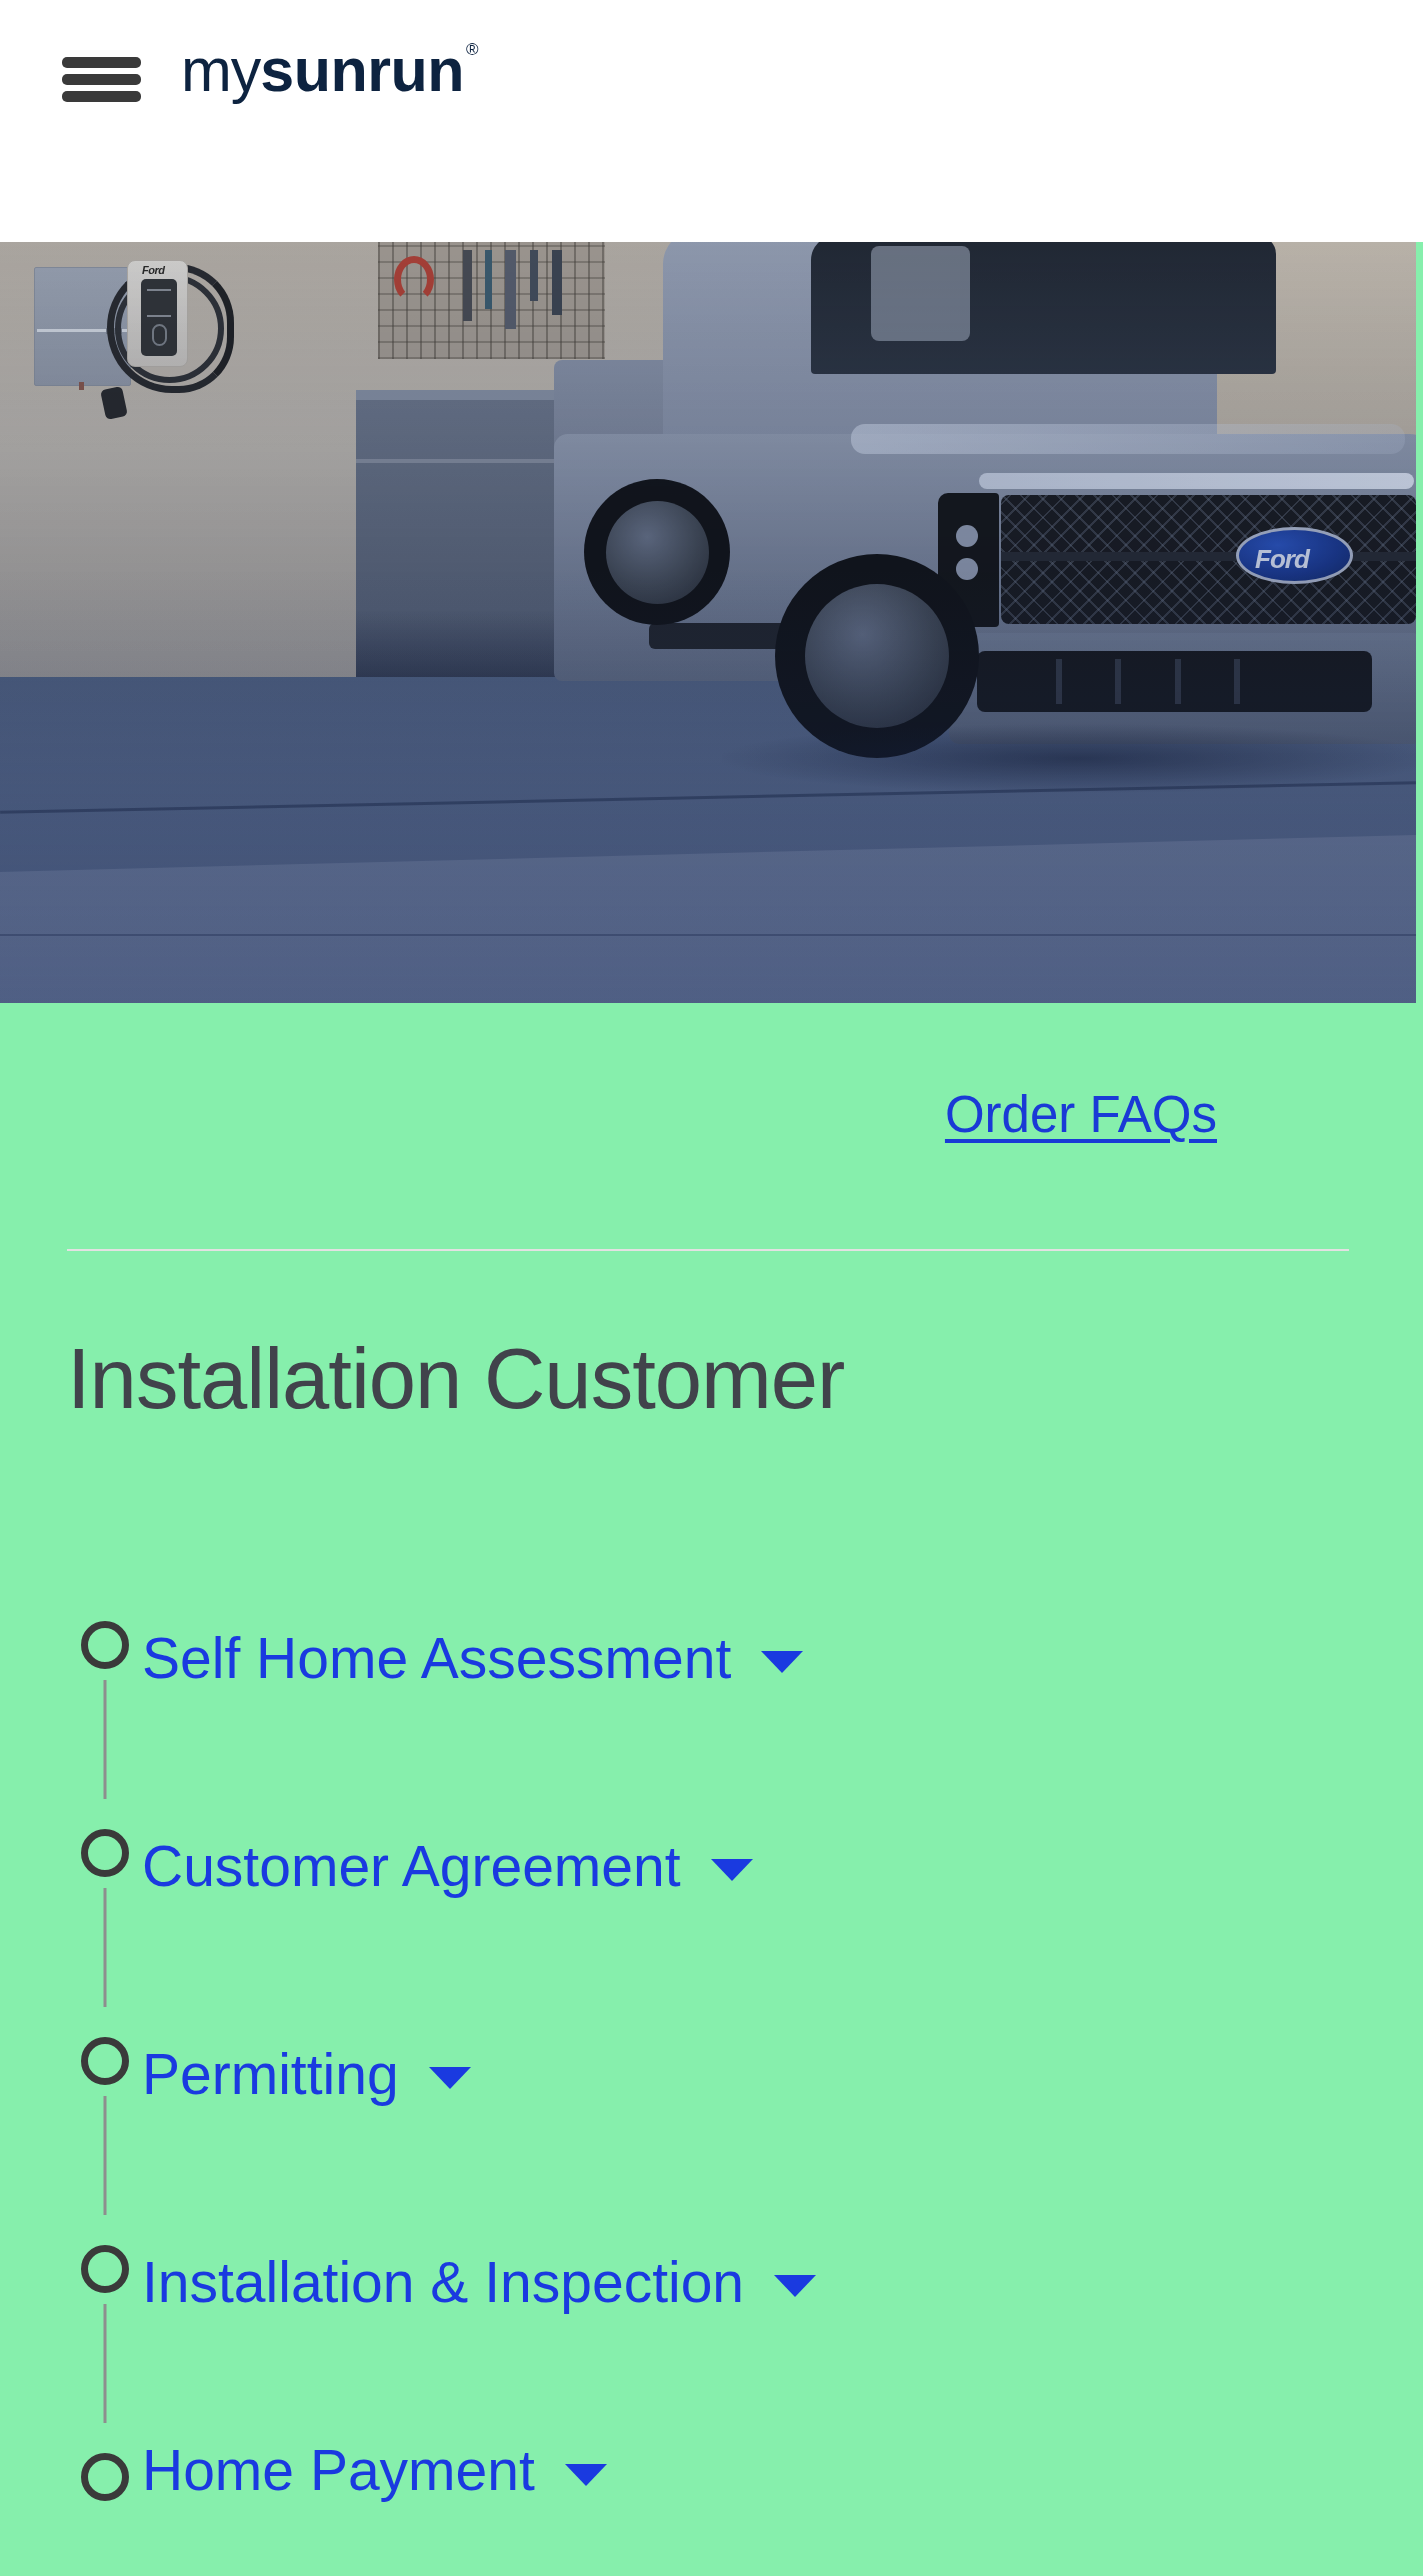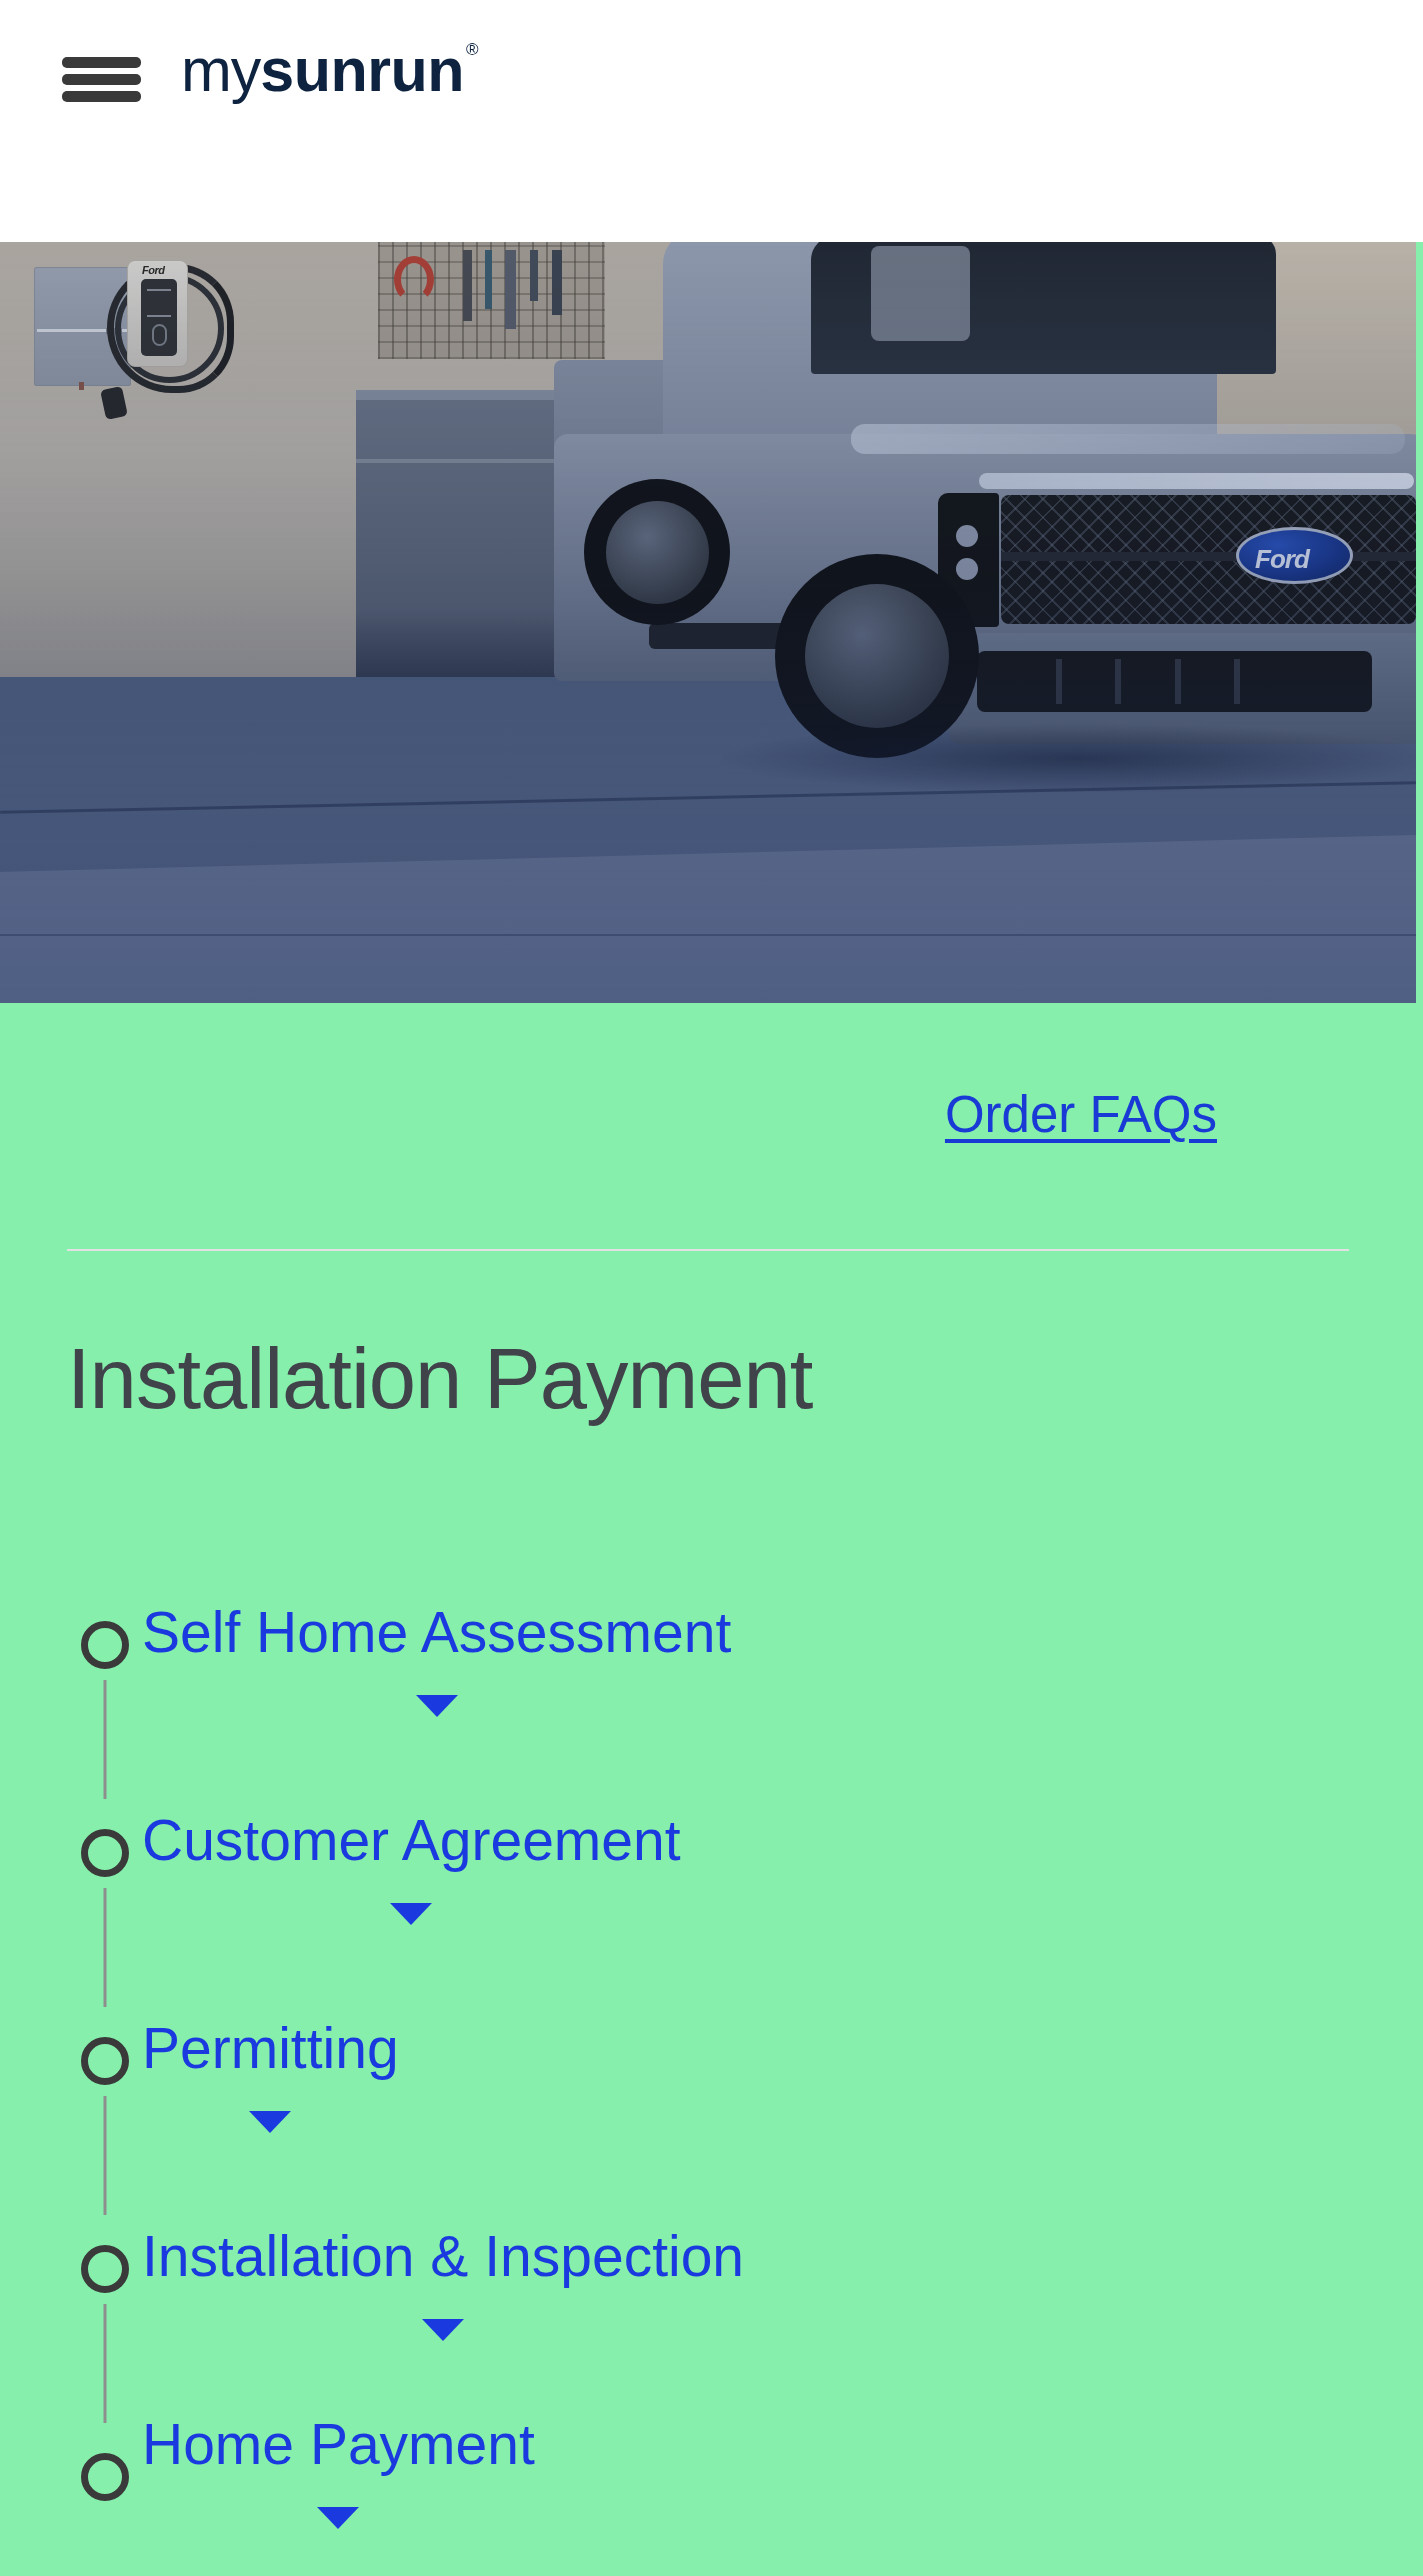--- a/index.html
+++ b/index.html
@@ -545,21 +545,20 @@
   }
   .step:last-child .step-connector { display: none; }
 
   .step-body {
     display: flex;
     align-items: center;
     gap: 30px;
     position: relative;
     top: -47px;
     cursor: pointer;
-    flex-direction: column;
   }
   .step:last-child .step-body { top: -22px; }
 
   .step-label {
     font-size: 57px;
     line-height: 1;
     color: #1a3ae0;
     white-space: nowrap;
   }
   .caret {
@@ -677,21 +676,21 @@
       <div class="hero-tint"></div>
     </div>
   </div>
 
   <div class="faq-row">
     <a class="faq-link" href="#">Order FAQs</a>
   </div>
 
   <div class="divider"></div>
 
-  <h1 class="page-title">Installation Payment</h1>
+  <h1 class="page-title">Installation Customer</h1>
 
   <div class="timeline">
 
     <div class="step">
       <div class="step-marker">
         <div class="step-circle"></div>
         <div class="step-connector"></div>
       </div>
       <div class="step-body">
         <span class="step-label">Self Home Assessment</span>

